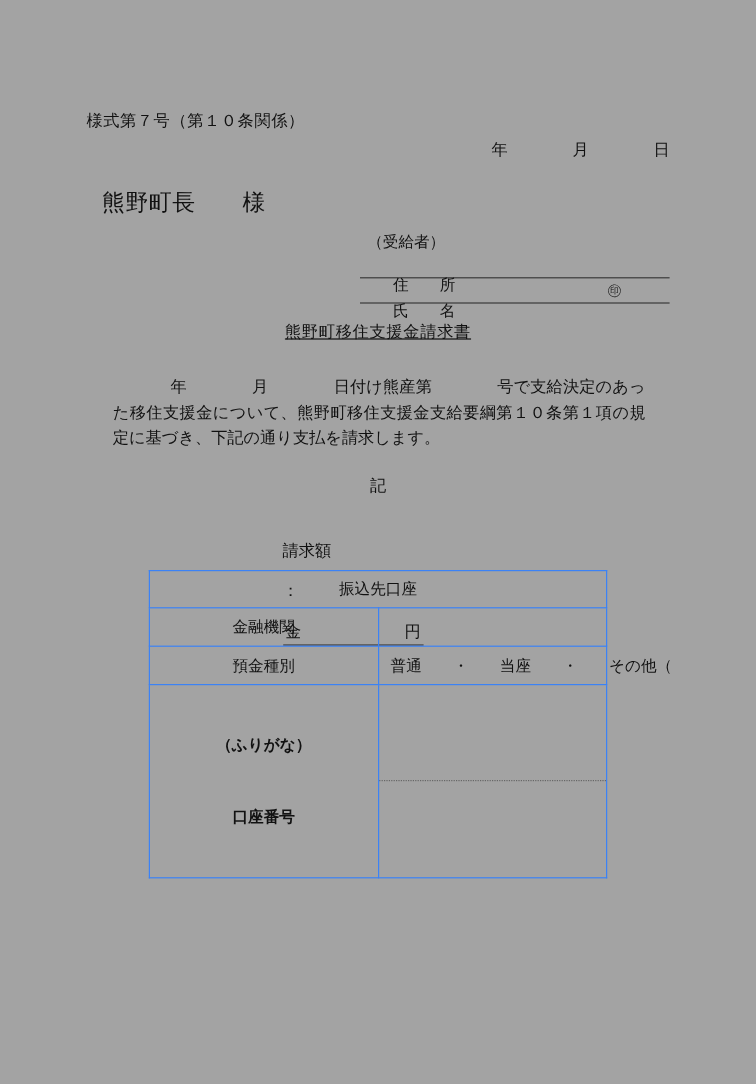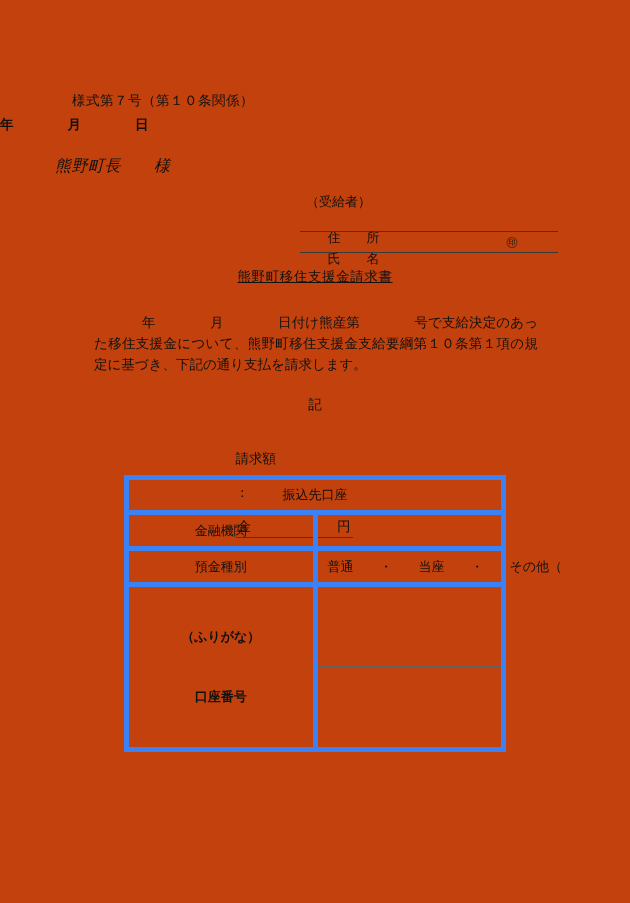--- a/index.html
+++ b/index.html
@@ -4,53 +4,51 @@
 <style>
   html, body {
     margin: 0;
     padding: 0;
     background: #ffffff;
   }
   .page {
     position: relative;
     width: 630px;
     height: 903px;
-    background: #c2410c;
+    background: #a3a3a3;
     font-family: "Liberation Serif", "DejaVu Serif", serif;
     color: #111111;
     overflow: hidden;
   }
 
   
   .form-no {
     position: absolute;
     left: 72px;
     top: 92px;
     font-size: 13.5px;
     letter-spacing: 0.5px;
     white-space: nowrap;
   }
   .date-line {
     position: absolute;
     left: 0;
     top: 116px;
     width: 558px;
-    text-align: left;
-    font-size: 13.5px;
-    white-space: pre;
-    font-weight: bold;
+    text-align: right;
+    font-size: 13.5px;
+    white-space: pre;
   }
   .addressee {
     position: absolute;
-    left: 55px;
+    left: 85px;
     top: 156px;
-    font-size: 16px;
+    font-size: 19px;
     letter-spacing: 0.5px;
     white-space: pre;
-    font-style: italic;
   }
 
   
   .recipient-block {
     position: absolute;
     left: 300px;
     top: 193px;
     width: 258px;
   }
   .recipient-caption {
@@ -134,21 +132,21 @@
   .bank-table {
     position: absolute;
     left: 124px;
     top: 475px;
     width: 382px;
     border-collapse: collapse;
     table-layout: fixed;
     font-size: 13px;
   }
   .bank-table td {
-    border: 5px solid #3b82f6;
+    border: 1px solid #3b82f6;
     text-align: center;
     vertical-align: middle;
     padding: 0;
   }
   .bank-table .th-account {
     height: 30px;
   }
   .bank-table .lbl {
     width: 100px;
     height: 31px;

